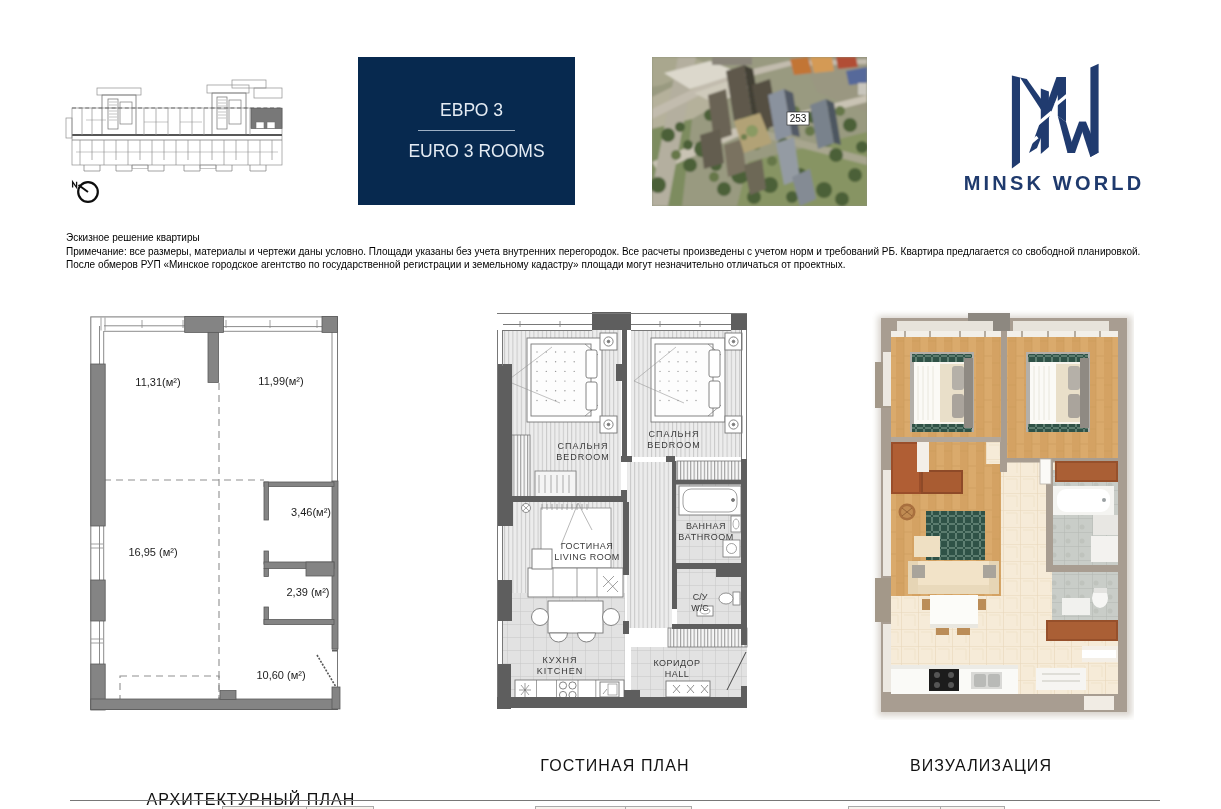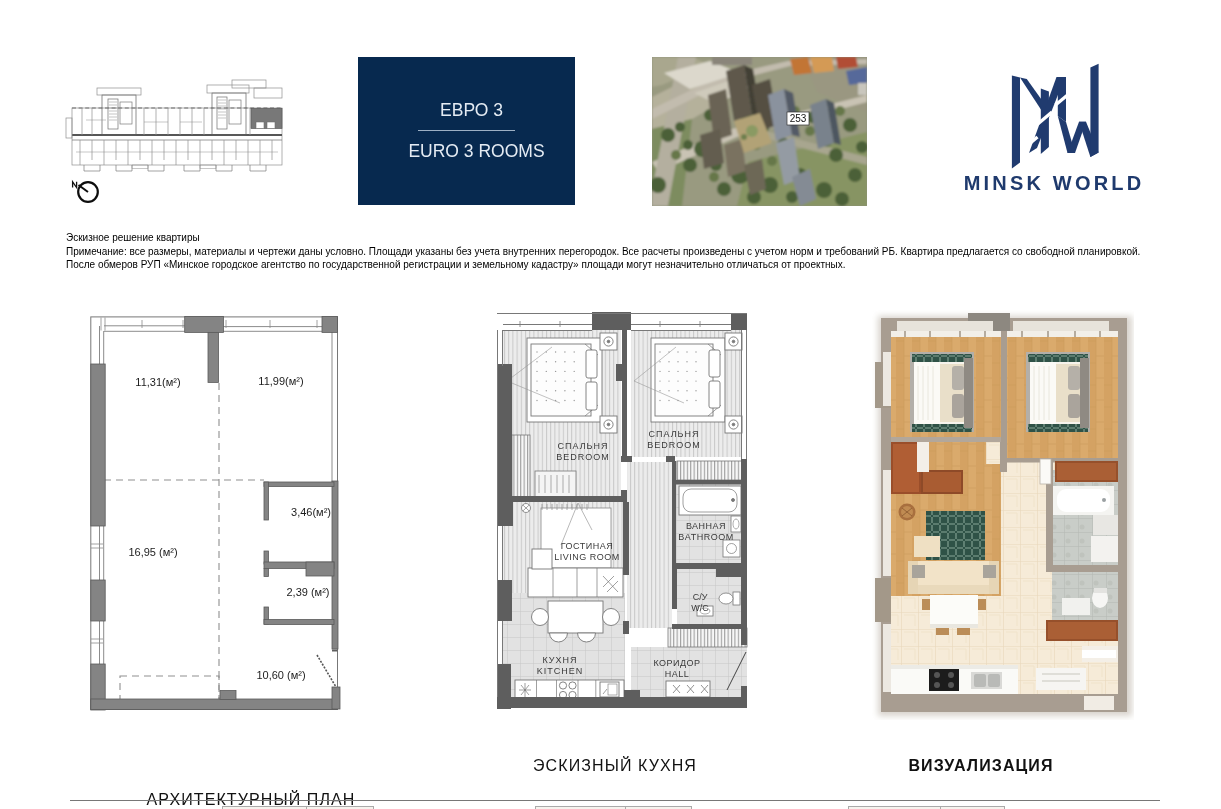--- a/index.html
+++ b/index.html
@@ -705,22 +705,22 @@
 
   <rect x="897" y="321" width="96" height="10" fill="#e7e3db"></rect>
   <rect x="1013" y="321" width="96" height="10" fill="#e7e3db"></rect>
 
   <rect x="1084" y="696" width="30" height="14" fill="#f1ece4"></rect>
   <rect x="1082" y="646" width="36" height="16" fill="#f4efe7"></rect>
   <rect x="1082" y="650" width="34" height="8" fill="#ffffff"></rect>
 </svg>
 
 <div class="abs" style="left:86px;top:757px;width:330px;text-align:center;font-size:16px;letter-spacing:1.1px;color:#111;margin-top:34px;">АРХИТЕКТУРНЫЙ ПЛАН</div>
-<div class="abs" style="left:484px;top:757px;width:262px;text-align:center;font-size:16px;letter-spacing:1.1px;color:#111;">ЭСКИЗНЫЙ КУХНЯ</div>
-<div class="abs" style="left:850px;top:757px;width:262px;text-align:center;font-size:16px;letter-spacing:1.1px;color:#111;font-weight:bold;">ВИЗУАЛИЗАЦИЯ</div>
+<div class="abs" style="left:484px;top:757px;width:262px;text-align:center;font-size:16px;letter-spacing:1.1px;color:#111;">ГОСТИНАЯ ПЛАН</div>
+<div class="abs" style="left:850px;top:757px;width:262px;text-align:center;font-size:16px;letter-spacing:1.1px;color:#111;">ВИЗУАЛИЗАЦИЯ</div>
 
 <div class="abs" style="left:70px;top:800px;width:1090px;height:1px;background:#777;"></div>
 
 <div class="abs" style="left:222px;top:806px;width:84px;height:10px;border:1px solid #aaa;background:#f6f3ee;"></div>
 <div class="abs" style="left:306px;top:806px;width:66px;height:10px;border:1px solid #aaa;background:#f6f3ee;"></div>
 <div class="abs" style="left:535px;top:806px;width:90px;height:10px;border:1px solid #aaa;background:#f6f3ee;"></div>
 <div class="abs" style="left:625px;top:806px;width:65px;height:10px;border:1px solid #aaa;background:#f6f3ee;"></div>
 <div class="abs" style="left:848px;top:806px;width:92px;height:10px;border:1px solid #aaa;background:#f6f3ee;"></div>
 <div class="abs" style="left:940px;top:806px;width:63px;height:10px;border:1px solid #aaa;background:#f6f3ee;"></div>
 

